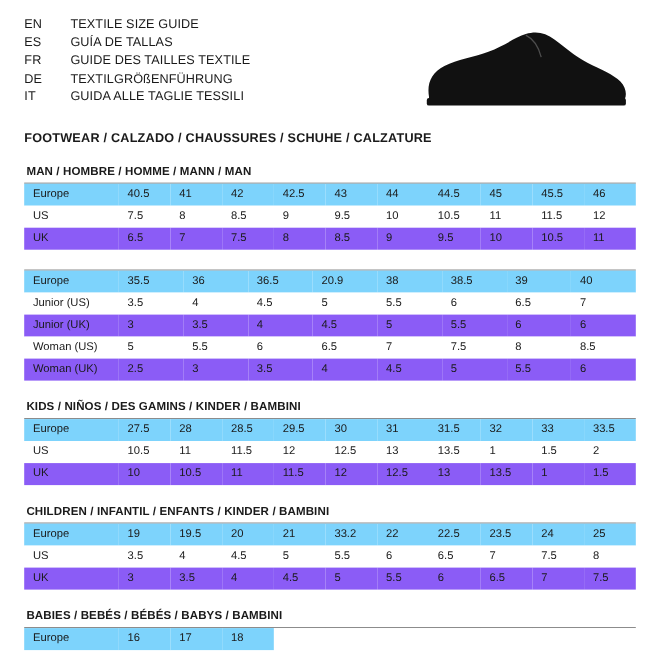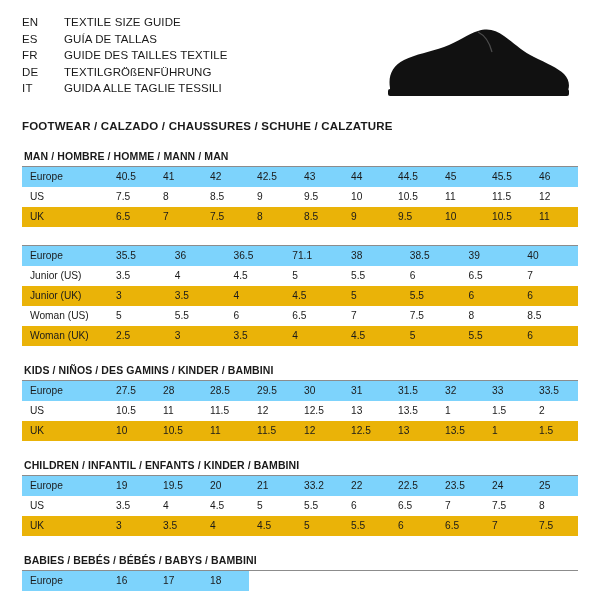--- a/index.html
+++ b/index.html
@@ -87,21 +87,21 @@
     line-height: 12px;
     padding: 4px 0 4px 8px;
     text-align: left;
     color: #1a1a1a;
     white-space: nowrap;
   }
   table.sizes tr.head td {
     background: #7dd3fc;
   }
   table.sizes tr.shade td {
-    background: #eab308;
+    background: #8b5cf6;
   }
   table.sizes tr.plain td {
     background: #ffffff;
   }
   table.sizes td.rowlabel {
     width: 78px;
   }
   table.sizes tr.head td.rowlabel {
     width: 78px;
   }
@@ -203,21 +203,21 @@
 
   <div class="group">
     <div class="sep"></div>
     <table class="sizes">
       <tbody>
         <tr class="head">
           <td class="rowlabel">Europe</td>
           <td>35.5</td>
           <td>36</td>
           <td>36.5</td>
-          <td>71.1</td>
+          <td>20.9</td>
           <td>38</td>
           <td>38.5</td>
           <td>39</td>
           <td>40</td>
         </tr>
         <tr class="plain">
           <td class="rowlabel">Junior (US)</td>
           <td>3.5</td>
           <td>4</td>
           <td>4.5</td>

